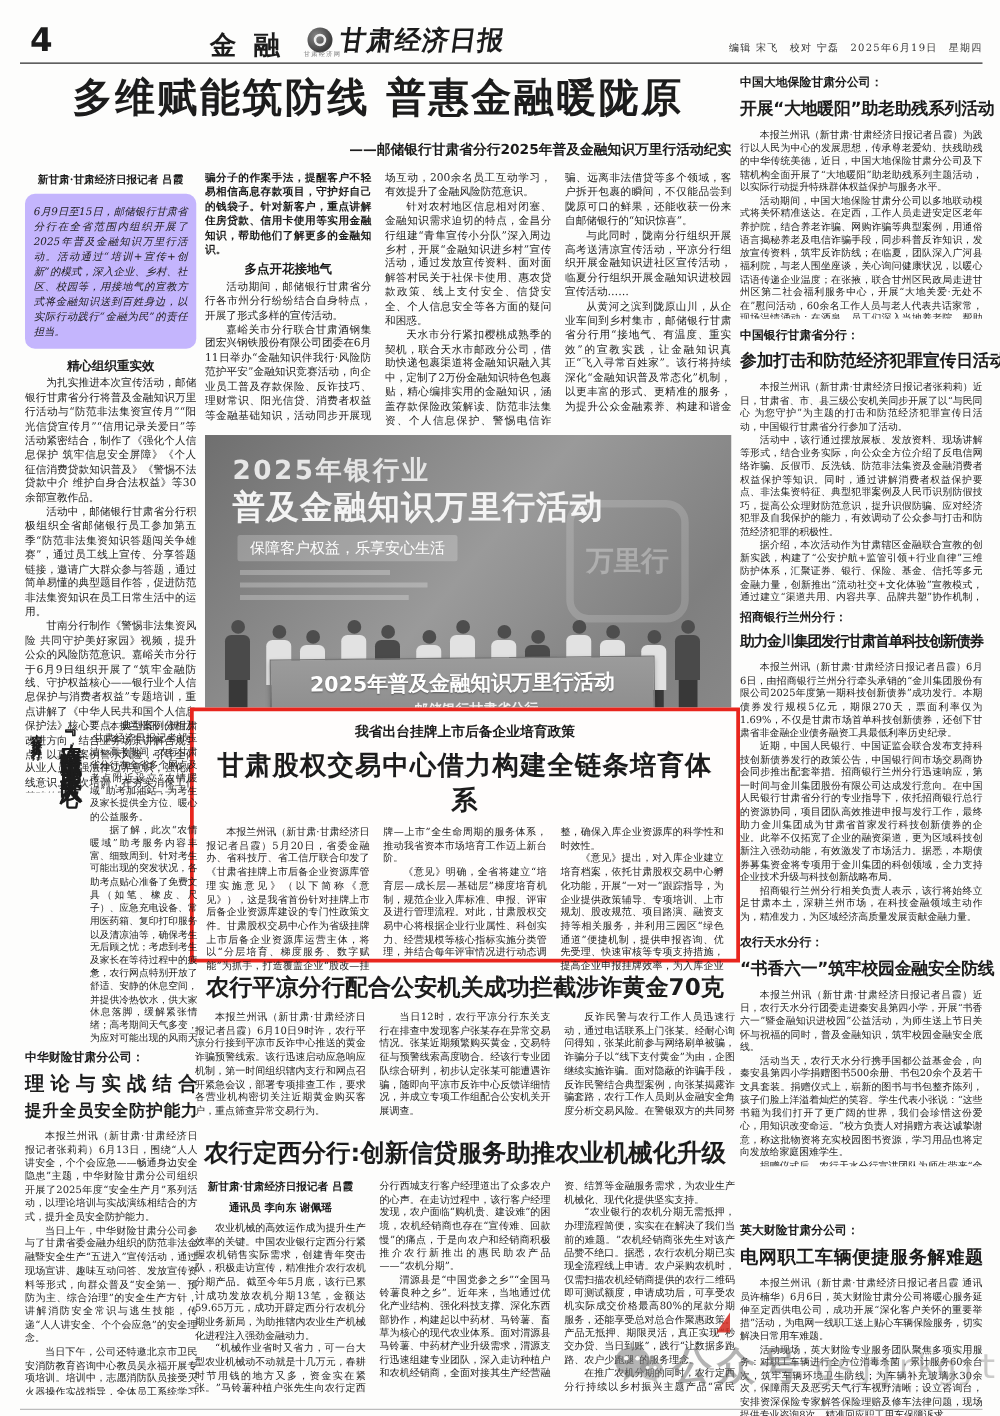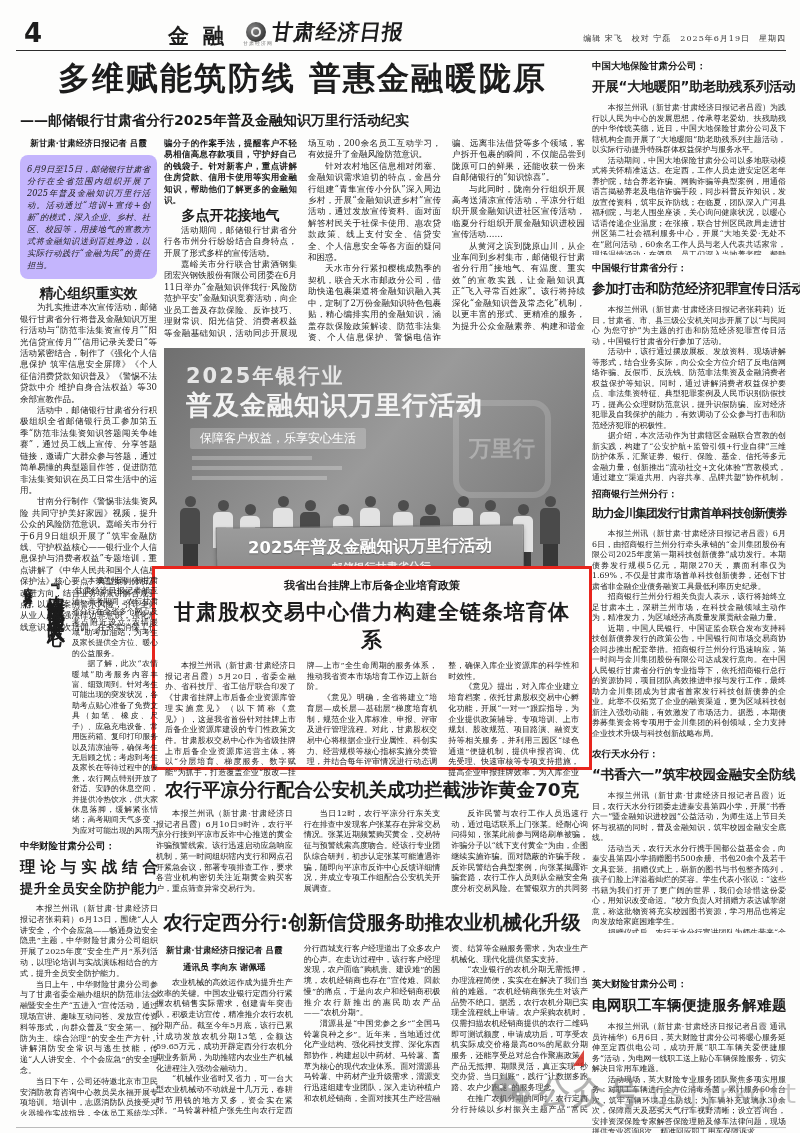--- a/index.html
+++ b/index.html
@@ -15,28 +15,28 @@
   .emblem:after{content:"";position:absolute;inset:5px;border-radius:50%;border:2px solid #eee;}
   .emblem-sub{position:absolute;left:243px;top:40px;font-size:5px;color:#777;letter-spacing:1px;}
   .masthead-name{font-size:21px;font-weight:900;transform:skewX(-8deg);letter-spacing:1px;
         font-family:"DejaVu Sans",sans-serif;}
   .header-meta{position:absolute;right:14px;top:33px;font-size:8px;color:#333;letter-spacing:1px;}
   .header-rule{position:absolute;left:16px;right:14px;top:50px;border-top:1.5px solid #2c2c2c;}
   .bottom-rule{position:absolute;left:16px;right:14px;top:1127px;border-top:1px solid #bbb;}
   
   .lead-title{position:absolute;left:20px;top:58px;width:565px;text-align:center;font-size:32px;line-height:40px;
         font-weight:900;letter-spacing:2px;font-family:"DejaVu Sans",sans-serif;}
-  .lead-sub{position:absolute;left:20px;top:112px;width:565px;text-align:left;font-size:14px;font-weight:bold;
+  .lead-sub{position:absolute;left:20px;top:112px;width:565px;text-align:right;font-size:11px;font-weight:bold;
         font-family:"DejaVu Sans",sans-serif;}
   
   .body{font-size:8.5px;line-height:11.4px;text-align:justify;overflow:hidden;}
   .body p{margin:0;text-indent:2em;}
   .body p.noindent{text-indent:0;font-weight:bold;}
   .sm .body,.body.sm{font-size:7.8px;line-height:10.4px;}
-  .subhead{font-weight:bold;text-align:center;font-size:14px;margin:4px 0 3px;text-indent:0!important;
+  .subhead{font-weight:bold;text-align:center;font-size:10px;margin:4px 0 3px;text-indent:0!important;
         font-family:"DejaVu Sans",sans-serif;}
   .cols3{column-count:3;column-gap:11px;}
   .byline{text-align:center;font-size:8.5px;font-weight:bold;margin:0 0 5px;text-indent:0!important;}
   .intro-box{background:#c4b5fd;border-radius:8px;padding:8px 7px;margin:4px 0 5px;font-style:italic;
         font-size:8.3px;line-height:12px;text-align:justify;}
   
   .col1{position:absolute;left:20px;top:138px;width:137px;height:433px;}
   .col1 .body{height:350px;}
   .cols234{position:absolute;left:164px;top:138px;width:421px;height:206px;}
   
@@ -307,38 +307,38 @@
         <p>本报兰州讯（新甘肃·甘肃经济日报记者张莉莉）近日，甘肃省、市、县三级公安机关同步开展了以“与民同心 为您守护”为主题的打击和防范经济犯罪宣传日活动，中国银行甘肃省分行参加了活动。</p>
         <p>活动中，该行通过摆放展板、发放资料、现场讲解等形式，结合业务实际，向公众全方位介绍了反电信网络诈骗、反假币、反洗钱、防范非法集资及金融消费者权益保护等知识。同时，通过讲解消费者权益保护要点、非法集资特征、典型犯罪案例及人民币识别防假技巧，提高公众理财防范意识，提升识假防骗、应对经济犯罪及自我保护的能力，有效调动了公众参与打击和防范经济犯罪的积极性。</p>
         <p>据介绍，本次活动作为甘肃辖区金融联合宣教的创新实践，构建了“公安护航+监管引领+行业自律”三维防护体系，汇聚证券、银行、保险、基金、信托等多元金融力量，创新推出“流动社交+文化体验”宣教模式，通过建立“渠道共用、内容共享、品牌共塑”协作机制，推动金融宣教从“单向输出”向“生态共创”跨越升级。</p>
       </div>
   </div>
   <div class="rail-art" style="top:488px">
     <div class="kicker">招商银行兰州分行：</div>
     <div class="title tight">助力金川集团发行甘肃首单科技创新债券</div>
     <div class="body" style="height:208px">
         <p>本报兰州讯（新甘肃·甘肃经济日报记者吕霞）6月6日，由招商银行兰州分行牵头承销的“金川集团股份有限公司2025年度第一期科技创新债券”成功发行。本期债券发行规模5亿元，期限270天，票面利率仅为1.69%，不仅是甘肃市场首单科技创新债券，还创下甘肃省非金融企业债务融资工具最低利率历史纪录。</p>
+        <p>近期，中国人民银行、中国证监会联合发布支持科技创新债券发行的政策公告，中国银行间市场交易商协会同步推出配套举措。招商银行兰州分行迅速响应，第一时间与金川集团股份有限公司达成发行意向。在中国人民银行甘肃省分行的专业指导下，依托招商银行总行的资源协同，项目团队高效推进申报与发行工作，最终助力金川集团成为甘肃省首家发行科技创新债券的企业。此举不仅拓宽了企业的融资渠道，更为区域科技创新注入强劲动能，有效激发了市场活力。据悉，本期债券募集资金将专项用于金川集团的科创领域，全力支持企业技术升级与科技创新战略布局。</p>
         <p>招商银行兰州分行相关负责人表示，该行将始终立足甘肃本土，深耕兰州市场，在科技金融领域主动作为，精准发力，为区域经济高质量发展贡献金融力量。</p>
-        <p>近期，中国人民银行、中国证监会联合发布支持科技创新债券发行的政策公告，中国银行间市场交易商协会同步推出配套举措。招商银行兰州分行迅速响应，第一时间与金川集团股份有限公司达成发行意向。在中国人民银行甘肃省分行的专业指导下，依托招商银行总行的资源协同，项目团队高效推进申报与发行工作，最终助力金川集团成为甘肃省首家发行科技创新债券的企业。此举不仅拓宽了企业的融资渠道，更为区域科技创新注入强劲动能，有效激发了市场活力。据悉，本期债券募集资金将专项用于金川集团的科创领域，全力支持企业技术升级与科技创新战略布局。</p>
       </div>
   </div>
   <div class="rail-art" style="top:748px">
     <div class="kicker">农行天水分行：</div>
     <div class="title">“书香六一”筑牢校园金融安全防线</div>
     <div class="body" style="height:142px">
         <p>本报兰州讯（新甘肃·甘肃经济日报记者吕霞）近日，农行天水分行团委走进秦安县第四小学，开展“书香六一”暨金融知识进校园”公益活动，为师生送上节日关怀与祝福的同时，普及金融知识，筑牢校园金融安全底线。</p>
         <p>活动当天，农行天水分行携手国都公益基金会，向秦安县第四小学捐赠图书500余册、书包20余个及若干文具套装。捐赠仪式上，崭新的图书与书包整齐陈列，孩子们脸上洋溢着灿烂的笑容。学生代表小张说：“这些书籍为我们打开了更广阔的世界，我们会珍惜这份爱心，用知识改变命运。”校方负责人对捐赠方表达诚挚谢意，称这批物资将充实校园图书资源，学习用品也将定向发放给家庭困难学生。</p>
         <p>捐赠仪式后，农行天水分行宣讲团队为师生带来“金融知识小课堂”，通过趣味故事、互动游戏等形式，生动讲解货币知识、防范电信诈骗、消费者权益保护等实用内容。课堂上，学生们踊跃参与问答，在寓教于乐中提升金融安全意识。</p>
       </div>
   </div>
   <div class="rail-art" style="top:978px">
     <div class="kicker">英大财险甘肃分公司：</div>
     <div class="title wide">电网职工车辆便捷服务解难题</div>
     <div class="body" style="height:150px">
-        <p>本报兰州讯（新甘肃·甘肃经济日报记者吕霞 通讯员许楠华）6月6日，英大财险甘肃分公司将暖心服务延伸至定西供电公司，成功开展“职工车辆关爱便捷服务”活动，为电网一线职工送上贴心车辆保险服务，切实解决日常用车难题。</p>
+        <p>本报兰州讯（新甘肃·甘肃经济日报记者吕霞 通讯员许楠华）6月6日，英大财险甘肃分公司将暖心服务延伸至定西供电公司，成功开展“深化客户关怀的重要举措”活动，为电网一线职工送上贴心车辆保险服务，切实解决日常用车难题。</p>
         <p>活动现场，英大财险专业服务团队聚焦多项实用服务：对职工车辆进行全方位消毒杀菌，累计服务60余台次，筑牢车辆环境卫生防线；为车辆补充玻璃水30余次，保障雨天及恶劣天气行车视野清晰；设立咨询台，安排资深保险专家解答保险理赔及修车法律问题，现场提供专业咨询8次，精准回应职工用车保障诉求。</p>
         <p>据悉，此次活动是英大财险甘肃分公司践行“‘我’在身边”服务理念，深化客户关怀的重要举措。通过主动上门提供暖心服务，不仅为定西供电公司职工解决车辆维护便利，更传递了企业关怀，彰显了英大财险电力行业风险保障专家的责任担当。多位参加活动的职工表示：“活动服务很贴心，实实在在解决了日常用车的烦恼之忧。”</p>
       </div>
   </div>
 
   <div class="red-mark"></div>
   <div class="bottom-rule"></div>
 
   <div class="watermark">
     <svg width="40" height="34" viewBox="0 0 40 34">

